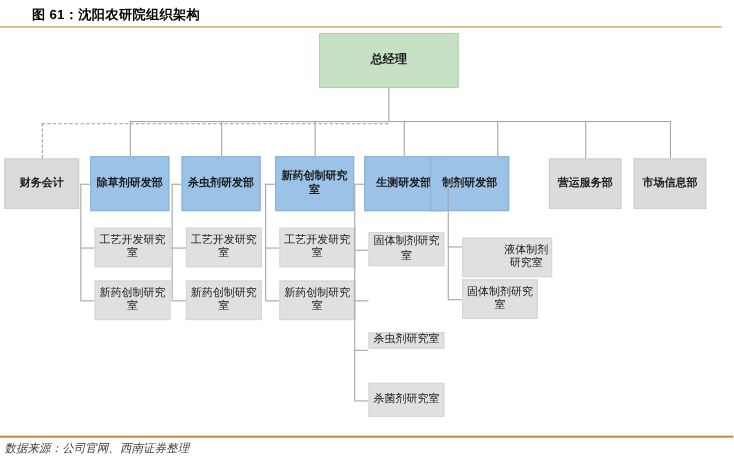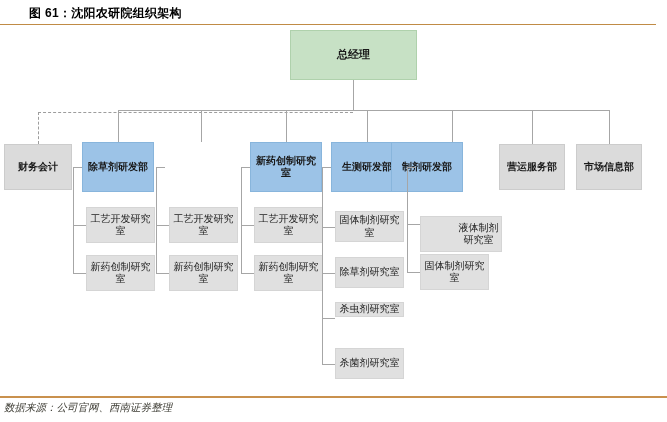--- a/index.html
+++ b/index.html
@@ -39,20 +39,21 @@
       <div class="box box-gray" style="left: 4px; top: 144px; width: 68px; height: 46px;">财务会计</div>
       <div class="ln" style="left: 118px; top: 110px; width: 1px; height: 32px;"></div>
       <div class="box box-blue" style="left: 82px; top: 142px; width: 72px; height: 50px;">除草剂研发部</div>
       <div class="ln" style="left: 73px; top: 167px; width: 9px; height: 1px;"></div>
       <div class="ln" style="left: 73px; top: 167px; width: 1px; height: 106px;"></div>
       <div class="ln" style="left: 73px; top: 225px; width: 13px; height: 1px;"></div>
       <div class="box box-child" style="left: 86px; top: 207px; width: 69px; height: 36px;">工艺开发研究室</div>
       <div class="ln" style="left: 73px; top: 273px; width: 13px; height: 1px;"></div>
       <div class="box box-child" style="left: 86px; top: 255px; width: 69px; height: 36px;">新药创制研究室</div>
       <div class="ln" style="left: 201px; top: 110px; width: 1px; height: 32px;"></div>
+      <div class="box box-blue" style="left: 165px; top: 142px; width: 72px; height: 50px;">杀虫剂研发部</div>
       <div class="ln" style="left: 156px; top: 167px; width: 9px; height: 1px;"></div>
       <div class="ln" style="left: 156px; top: 167px; width: 1px; height: 106px;"></div>
       <div class="ln" style="left: 156px; top: 225px; width: 13px; height: 1px;"></div>
       <div class="box box-child" style="left: 169px; top: 207px; width: 69px; height: 36px;">工艺开发研究室</div>
       <div class="ln" style="left: 156px; top: 273px; width: 13px; height: 1px;"></div>
       <div class="box box-child" style="left: 169px; top: 255px; width: 69px; height: 36px;">新药创制研究室</div>
       <div class="ln" style="left: 286px; top: 110px; width: 1px; height: 32px;"></div>
       <div class="box box-blue" style="left: 250px; top: 142px; width: 72px; height: 50px;">新药创制研究室</div>
       <div class="ln" style="left: 241px; top: 167px; width: 9px; height: 1px;"></div>
       <div class="ln" style="left: 241px; top: 167px; width: 1px; height: 106px;"></div>
@@ -60,21 +61,20 @@
       <div class="box box-child" style="left: 254px; top: 207px; width: 69px; height: 36px;">工艺开发研究室</div>
       <div class="ln" style="left: 241px; top: 273px; width: 13px; height: 1px;"></div>
       <div class="box box-child" style="left: 254px; top: 255px; width: 69px; height: 36px;">新药创制研究室</div>
       <div class="ln" style="left: 367px; top: 110px; width: 1px; height: 32px;"></div>
       <div class="box box-blue" style="left: 331px; top: 142px; width: 72px; height: 50px;">生测研发部</div>
       <div class="ln" style="left: 322px; top: 167px; width: 9px; height: 1px;"></div>
       <div class="ln" style="left: 322px; top: 167px; width: 1px; height: 196.5px;"></div>
       <div class="ln" style="left: 322px; top: 226.5px; width: 13px; height: 1px;"></div>
       <div class="box box-child" style="left: 335px; top: 211px; width: 69px; height: 31px;">固体制剂研究室</div>
       <div class="ln" style="left: 322px; top: 272.5px; width: 13px; height: 1px;"></div>
-      <div class="box box-child" style="left: 335px; top: 257px; width: 69px; height: 31px;">除草剂研究室</div>
       <div class="ln" style="left: 322px; top: 317.5px; width: 13px; height: 1px;"></div>
       <div class="box box-child" style="left: 335px; top: 302px; width: 69px; height: 15px;">杀虫剂研究室</div>
       <div class="ln" style="left: 322px; top: 363.5px; width: 13px; height: 1px;"></div>
       <div class="box box-child" style="left: 335px; top: 348px; width: 69px; height: 31px;">杀菌剂研究室</div>
       <div class="ln" style="left: 452px; top: 110px; width: 1px; height: 32px;"></div>
       <div class="box box-blue" style="left: 391px; top: 142px; width: 72px; height: 50px;">制剂研发部</div>
       <div class="ln" style="left: 407px; top: 167px; width: 9px; height: 1px;"></div>
       <div class="ln" style="left: 407px; top: 167px; width: 1px; height: 105px;"></div>
       <div class="ln" style="left: 407px; top: 224px; width: 13px; height: 1px;"></div>
       <div class="box box-child" style="left: 420px; top: 216px; width: 82px; height: 36px; padding-left: 37px;">液体制剂研究室</div>

